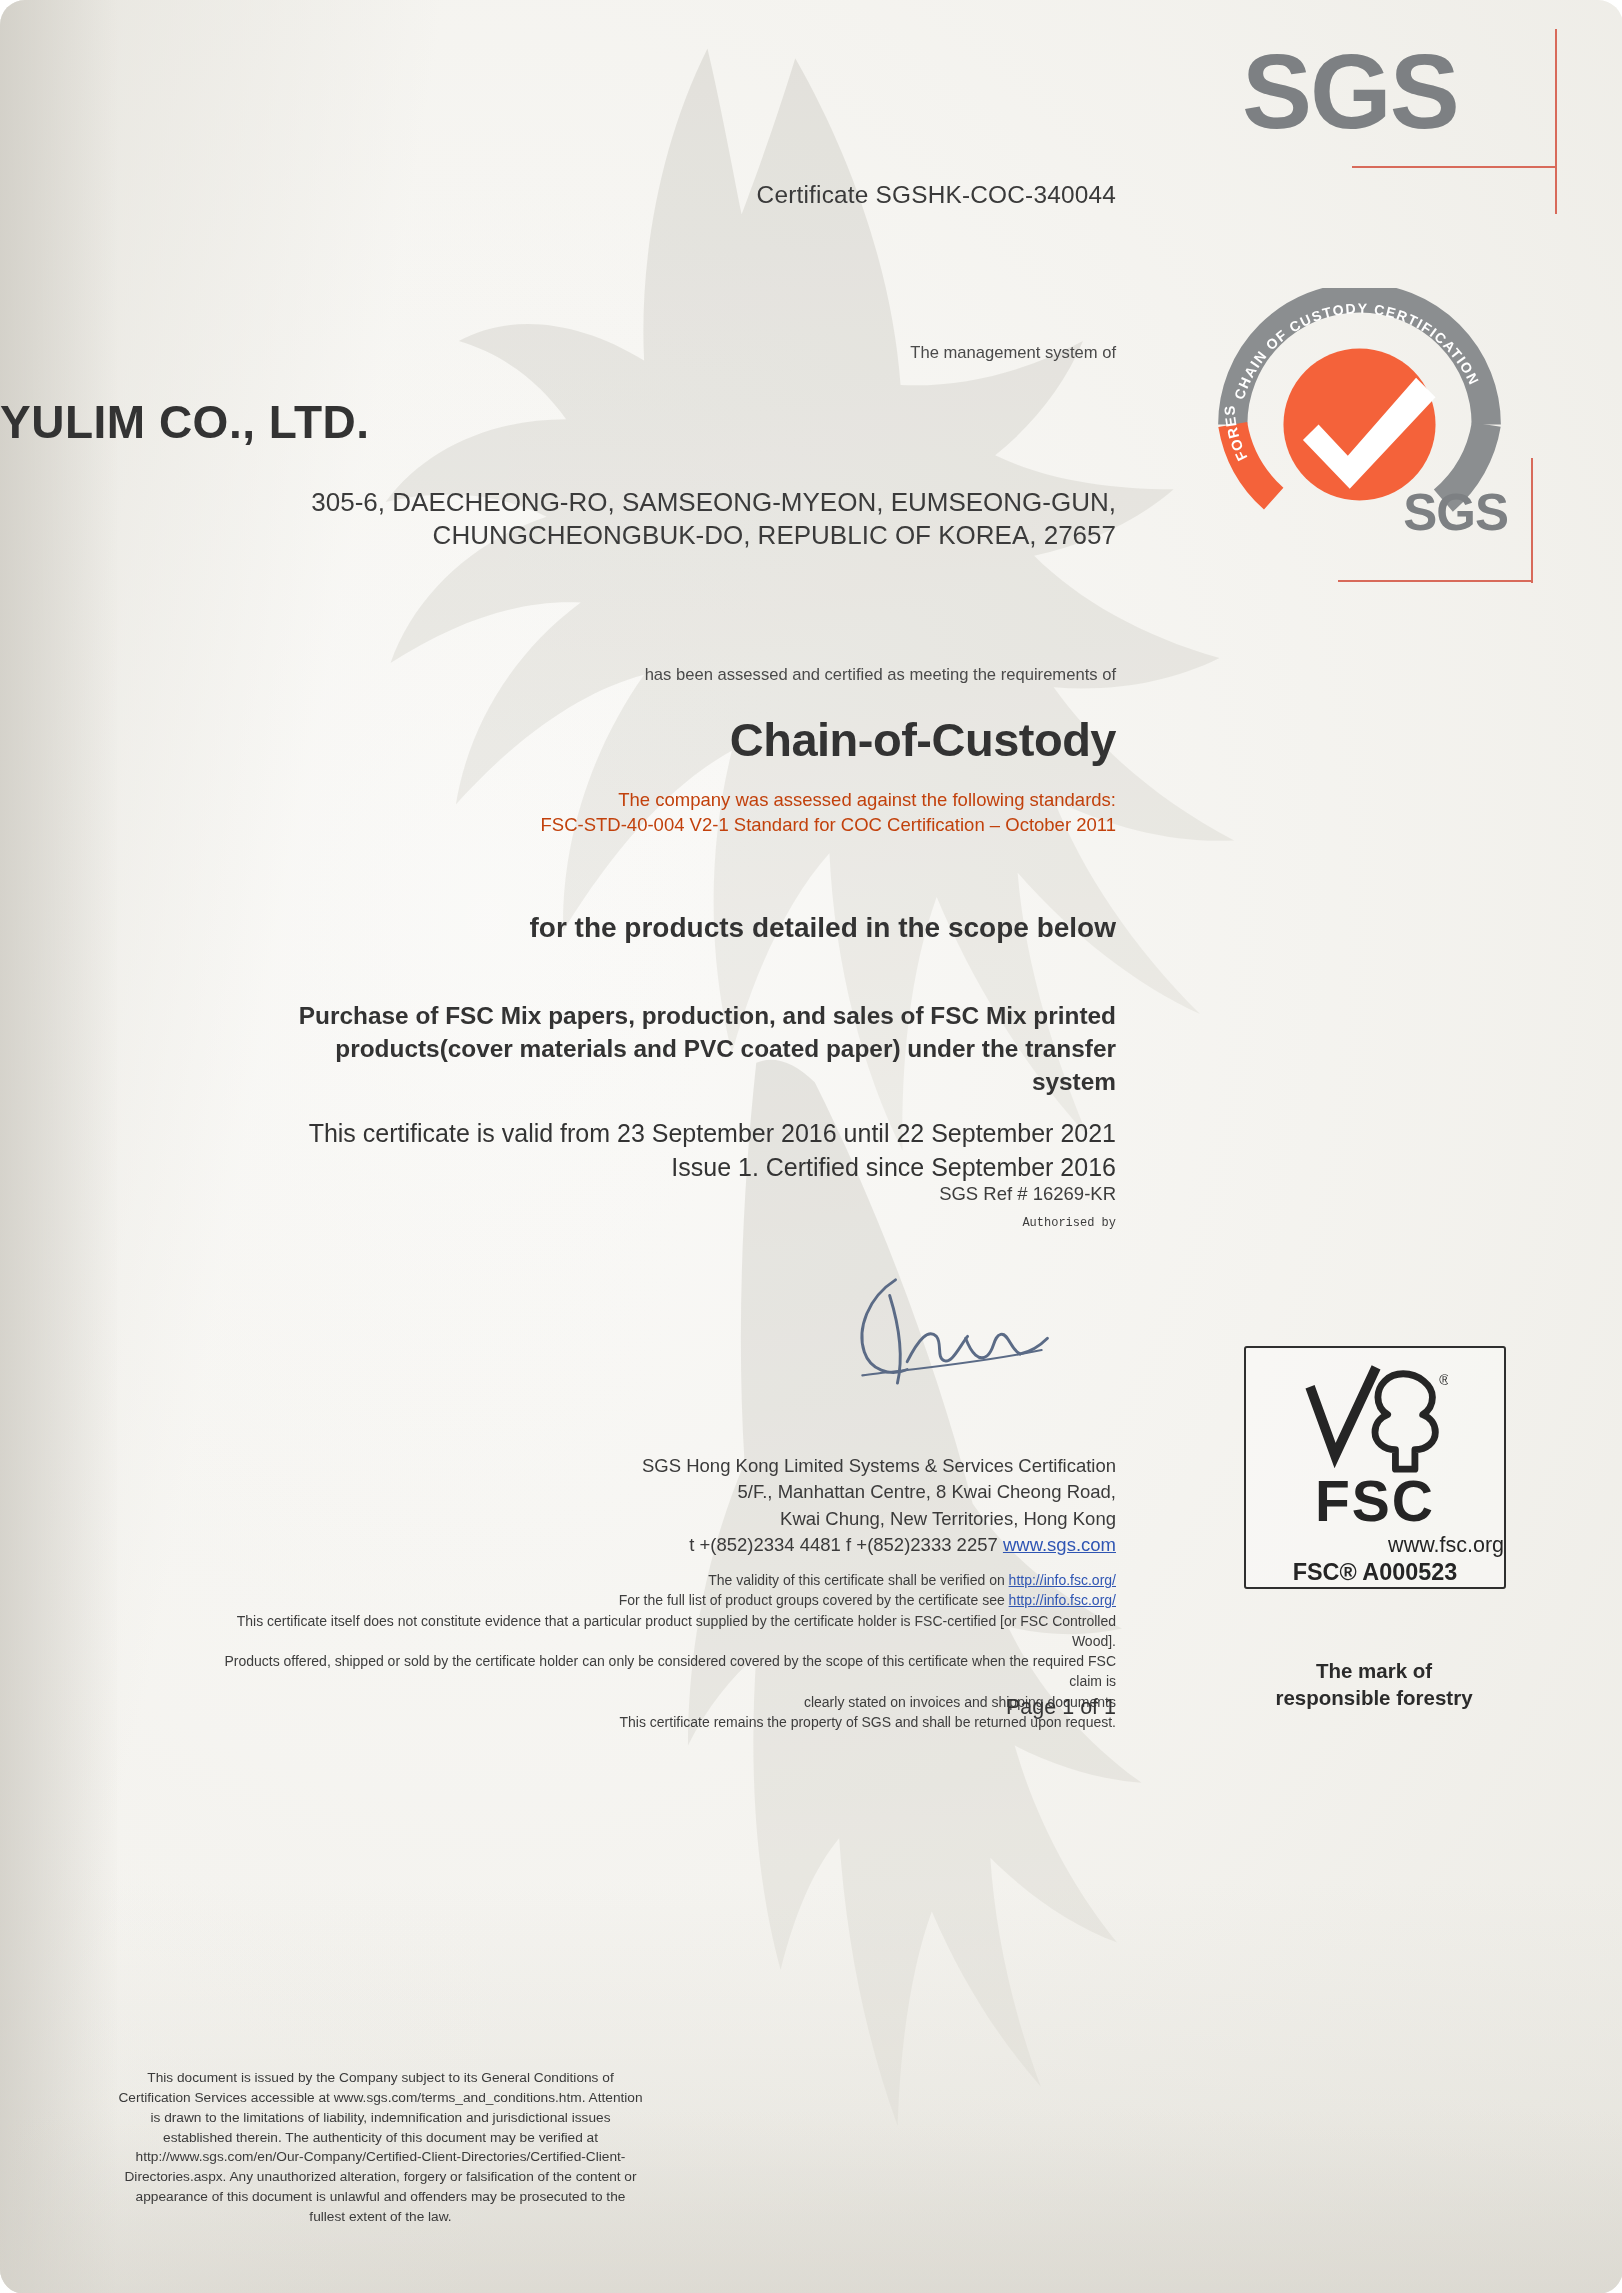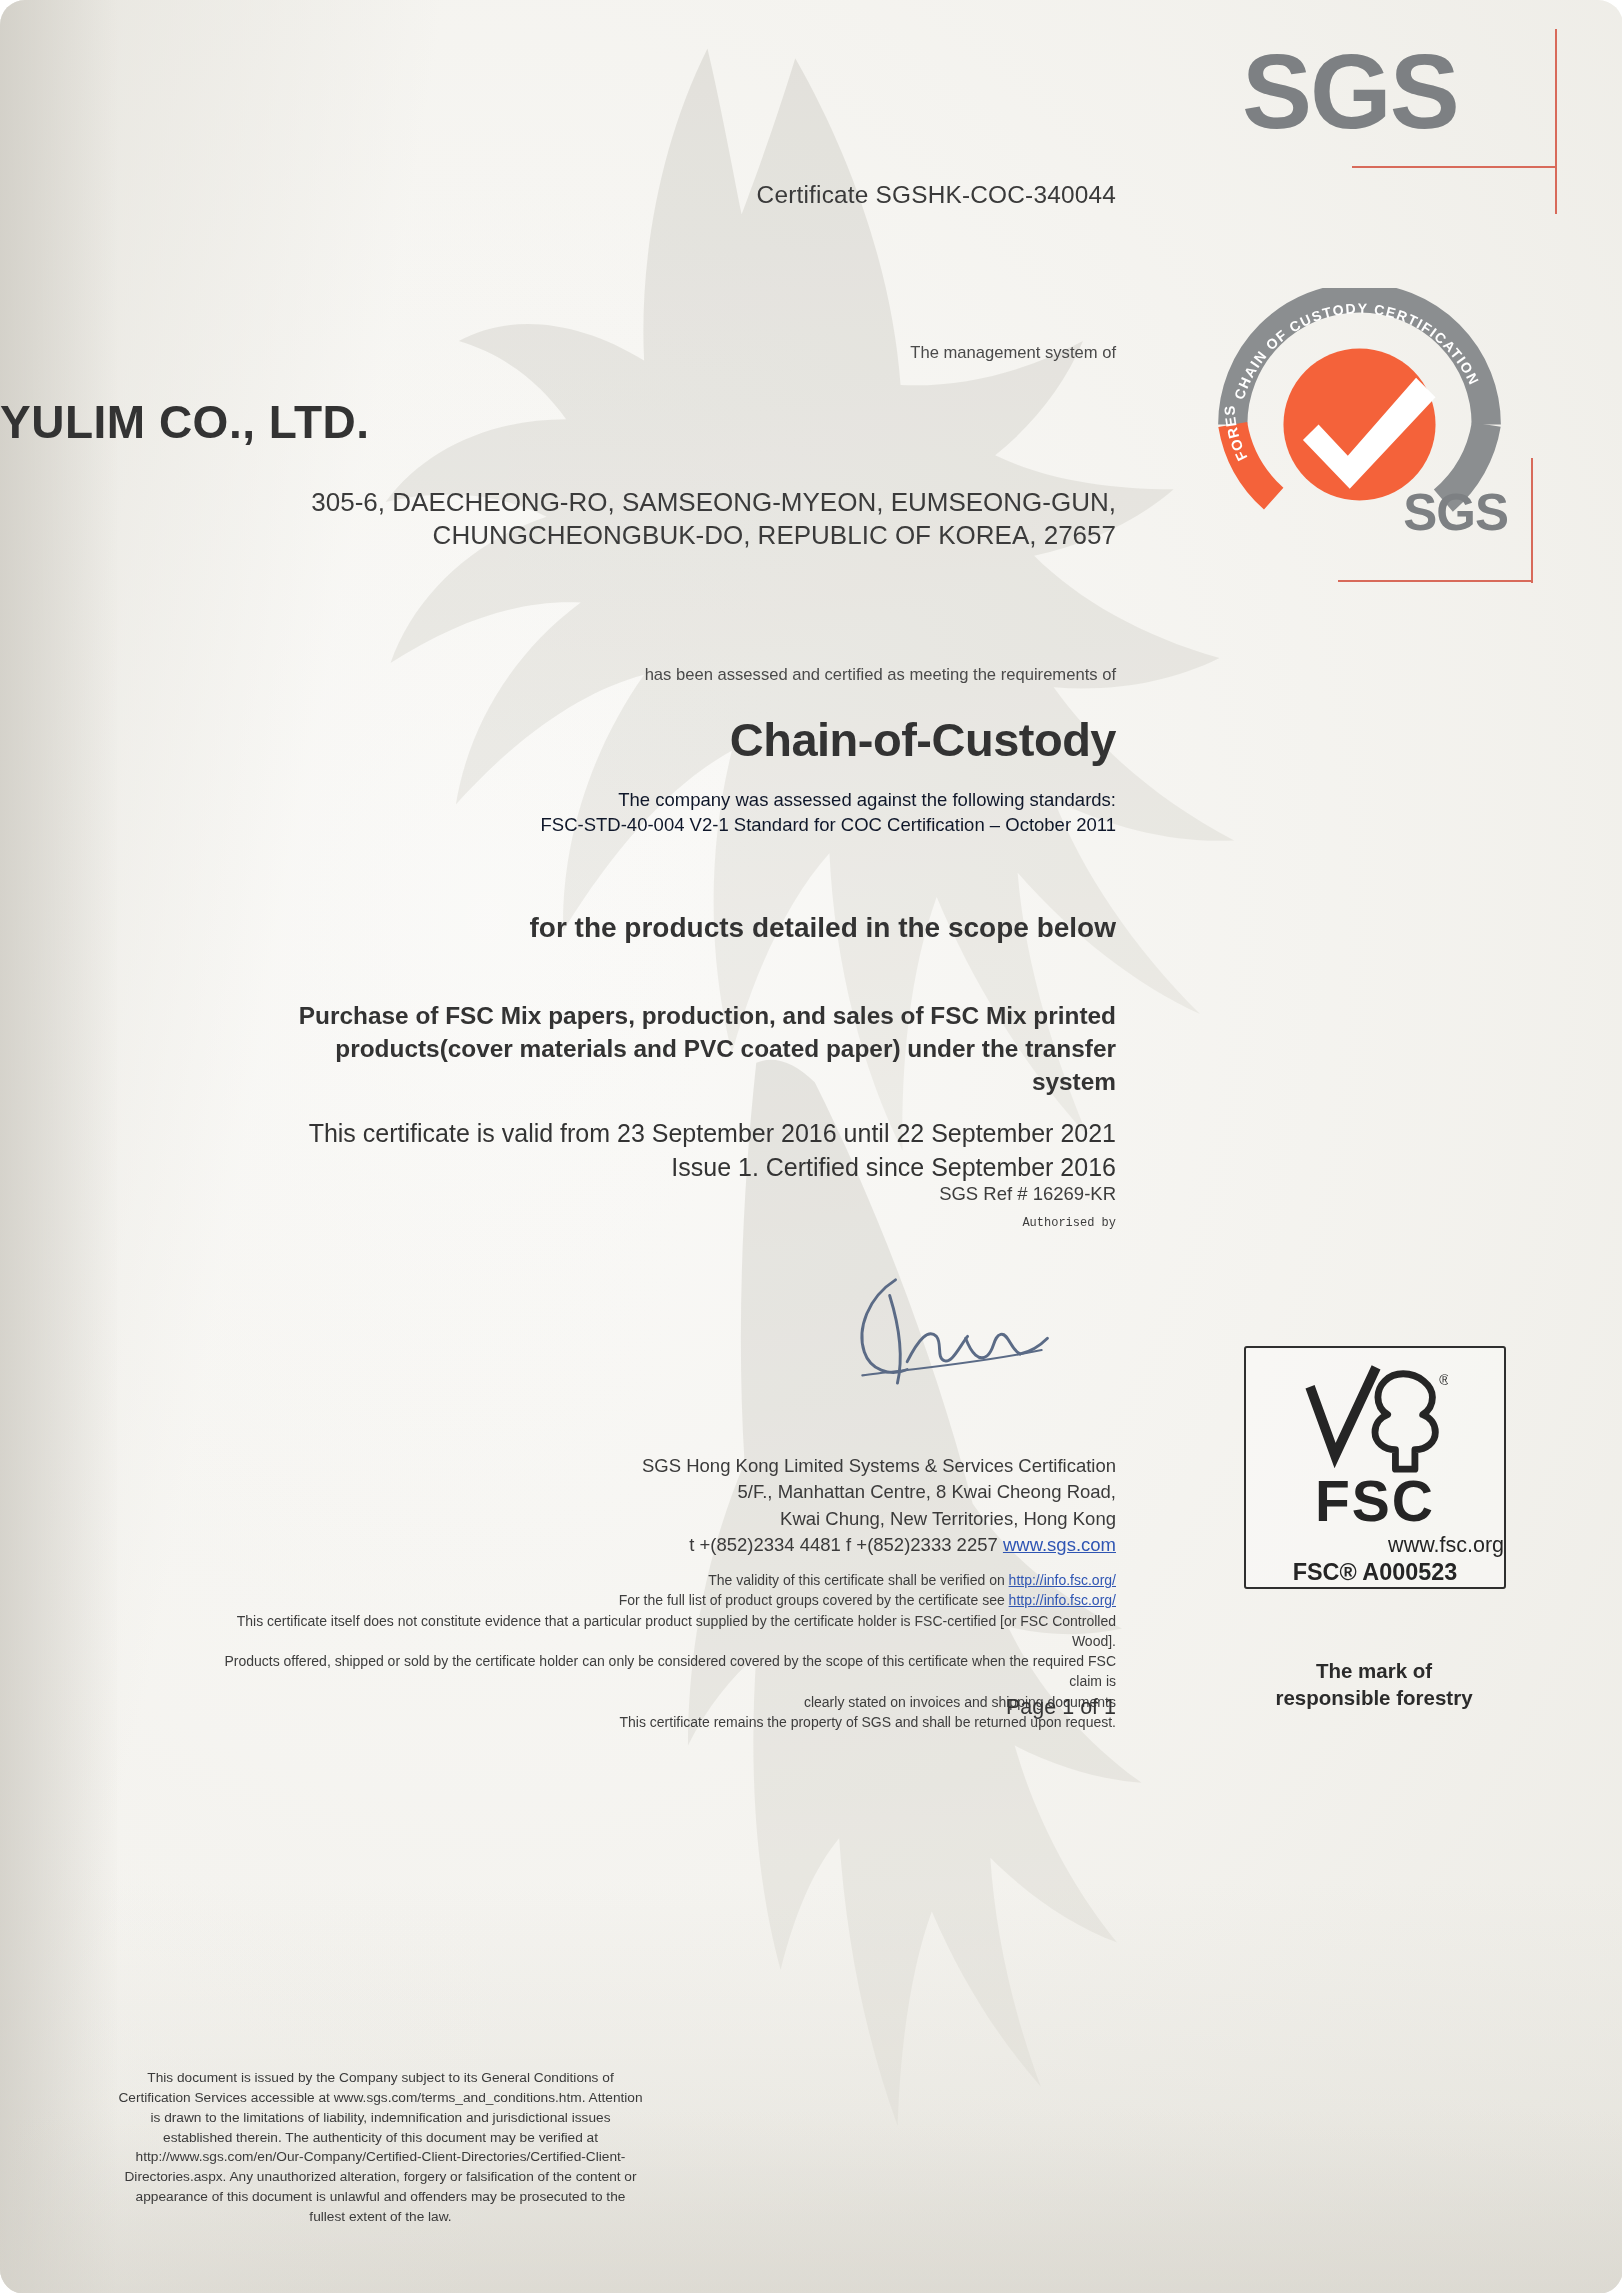--- a/index.html
+++ b/index.html
@@ -140,21 +140,21 @@
     font-weight: bold;
     color: #333333;
     letter-spacing: -0.5px;
   }
   .standards {
     position: absolute;
     left: 0; right: 507px;
     top: 788px;
     text-align: right;
     font-size: 18.5px;
-    color: #0f172a;
+    color: #c2410c;
     line-height: 1.35;
   }
   .scope-head {
     position: absolute;
     left: 0; right: 507px;
     top: 912px;
     text-align: right;
     font-size: 28px;
     font-weight: bold;
     color: #333333;

